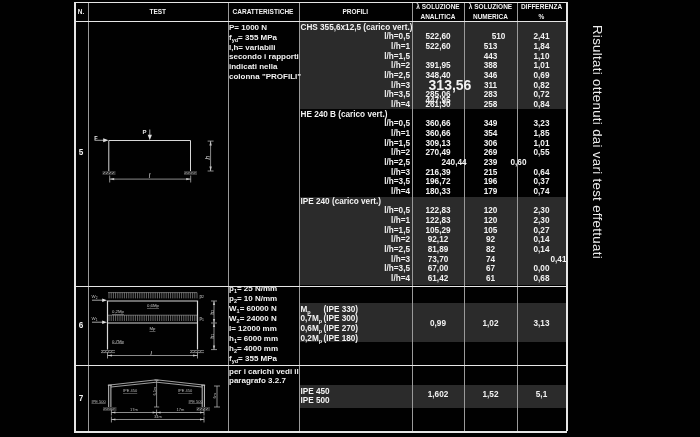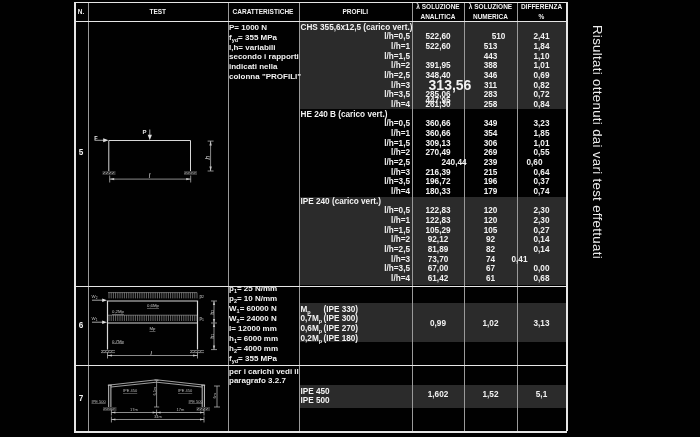--- a/index.html
+++ b/index.html
@@ -98,21 +98,21 @@
 <div class="txt ctr" style="left:412px;top:138.68999999999997px;width:52px;font-size:8.2px;line-height:9.66px;">309,13</div>
 <div class="txt ctr" style="left:464px;top:138.68999999999997px;width:53px;font-size:8.2px;line-height:9.66px;">306</div>
 <div class="txt ctr" style="left:517px;top:138.68999999999997px;width:49px;font-size:8.2px;line-height:9.66px;">1,01</div>
 <div class="txt" style="left:330px;top:148.34999999999997px;width:80px;text-align:right;font-size:8.2px;line-height:9.66px;">l/h=2</div>
 <div class="txt ctr" style="left:412px;top:148.34999999999997px;width:52px;font-size:8.2px;line-height:9.66px;">270,49</div>
 <div class="txt ctr" style="left:464px;top:148.34999999999997px;width:53px;font-size:8.2px;line-height:9.66px;">269</div>
 <div class="txt ctr" style="left:517px;top:148.34999999999997px;width:49px;font-size:8.2px;line-height:9.66px;">0,55</div>
 <div class="txt" style="left:330px;top:158.00999999999996px;width:80px;text-align:right;font-size:8.2px;line-height:9.66px;">l/h=2,5</div>
 <div class="txt ctr" style="left:412px;top:158.00999999999996px;width:52px;font-size:8.2px;line-height:9.66px;padding-left:16px;">240,44</div>
 <div class="txt ctr" style="left:464px;top:158.00999999999996px;width:53px;font-size:8.2px;line-height:9.66px;">239</div>
-<div class="txt ctr" style="left:510px;top:158.00999999999996px;width:49px;font-size:8.2px;line-height:9.66px;">0,60</div>
+<div class="txt ctr" style="left:494px;top:158.00999999999996px;width:49px;font-size:8.2px;line-height:9.66px;">0,60</div>
 <div class="txt" style="left:330px;top:167.66999999999996px;width:80px;text-align:right;font-size:8.2px;line-height:9.66px;">l/h=3</div>
 <div class="txt ctr" style="left:412px;top:167.66999999999996px;width:52px;font-size:8.2px;line-height:9.66px;">216,39</div>
 <div class="txt ctr" style="left:464px;top:167.66999999999996px;width:53px;font-size:8.2px;line-height:9.66px;">215</div>
 <div class="txt ctr" style="left:517px;top:167.66999999999996px;width:49px;font-size:8.2px;line-height:9.66px;">0,64</div>
 <div class="txt" style="left:330px;top:177.32999999999996px;width:80px;text-align:right;font-size:8.2px;line-height:9.66px;">l/h=3,5</div>
 <div class="txt ctr" style="left:412px;top:177.32999999999996px;width:52px;font-size:8.2px;line-height:9.66px;">196,72</div>
 <div class="txt ctr" style="left:464px;top:177.32999999999996px;width:53px;font-size:8.2px;line-height:9.66px;">196</div>
 <div class="txt ctr" style="left:517px;top:177.32999999999996px;width:49px;font-size:8.2px;line-height:9.66px;">0,37</div>
 <div class="txt" style="left:330px;top:186.98999999999995px;width:80px;text-align:right;font-size:8.2px;line-height:9.66px;">l/h=4</div>
 <div class="txt ctr" style="left:412px;top:186.98999999999995px;width:52px;font-size:8.2px;line-height:9.66px;">180,33</div>
@@ -135,21 +135,21 @@
 <div class="txt ctr" style="left:412px;top:235.28999999999994px;width:52px;font-size:8.2px;line-height:9.66px;">92,12</div>
 <div class="txt ctr" style="left:464px;top:235.28999999999994px;width:53px;font-size:8.2px;line-height:9.66px;">92</div>
 <div class="txt ctr" style="left:517px;top:235.28999999999994px;width:49px;font-size:8.2px;line-height:9.66px;">0,14</div>
 <div class="txt" style="left:330px;top:244.94999999999993px;width:80px;text-align:right;font-size:8.2px;line-height:9.66px;">l/h=2,5</div>
 <div class="txt ctr" style="left:412px;top:244.94999999999993px;width:52px;font-size:8.2px;line-height:9.66px;">81,89</div>
 <div class="txt ctr" style="left:464px;top:244.94999999999993px;width:53px;font-size:8.2px;line-height:9.66px;">82</div>
 <div class="txt ctr" style="left:517px;top:244.94999999999993px;width:49px;font-size:8.2px;line-height:9.66px;">0,14</div>
 <div class="txt" style="left:330px;top:254.60999999999993px;width:80px;text-align:right;font-size:8.2px;line-height:9.66px;">l/h=3</div>
 <div class="txt ctr" style="left:412px;top:254.60999999999993px;width:52px;font-size:8.2px;line-height:9.66px;">73,70</div>
 <div class="txt ctr" style="left:464px;top:254.60999999999993px;width:53px;font-size:8.2px;line-height:9.66px;">74</div>
-<div class="txt ctr" style="left:495px;top:254.60999999999993px;width:49px;font-size:8.2px;line-height:9.66px;">0,41</div>
+<div class="txt ctr" style="left:534px;top:254.60999999999993px;width:49px;font-size:8.2px;line-height:9.66px;">0,41</div>
 <div class="txt" style="left:330px;top:264.27px;width:80px;text-align:right;font-size:8.2px;line-height:9.66px;">l/h=3,5</div>
 <div class="txt ctr" style="left:412px;top:264.27px;width:52px;font-size:8.2px;line-height:9.66px;">67,00</div>
 <div class="txt ctr" style="left:464px;top:264.27px;width:53px;font-size:8.2px;line-height:9.66px;">67</div>
 <div class="txt ctr" style="left:517px;top:264.27px;width:49px;font-size:8.2px;line-height:9.66px;">0,00</div>
 <div class="txt" style="left:330px;top:273.93px;width:80px;text-align:right;font-size:8.2px;line-height:9.66px;">l/h=4</div>
 <div class="txt ctr" style="left:412px;top:273.93px;width:52px;font-size:8.2px;line-height:9.66px;">61,42</div>
 <div class="txt ctr" style="left:464px;top:273.93px;width:53px;font-size:8.2px;line-height:9.66px;">61</div>
 <div class="txt ctr" style="left:517px;top:273.93px;width:49px;font-size:8.2px;line-height:9.66px;">0,68</div>
 <div class="txt" style="left:229px;top:284.2px;font-size:8px;line-height:10px;">p<sub>1</sub>= 25 N/mm</div>
 <div class="txt" style="left:229px;top:294.2px;font-size:8px;line-height:10px;">p<sub>2</sub>= 10 N/mm</div>

